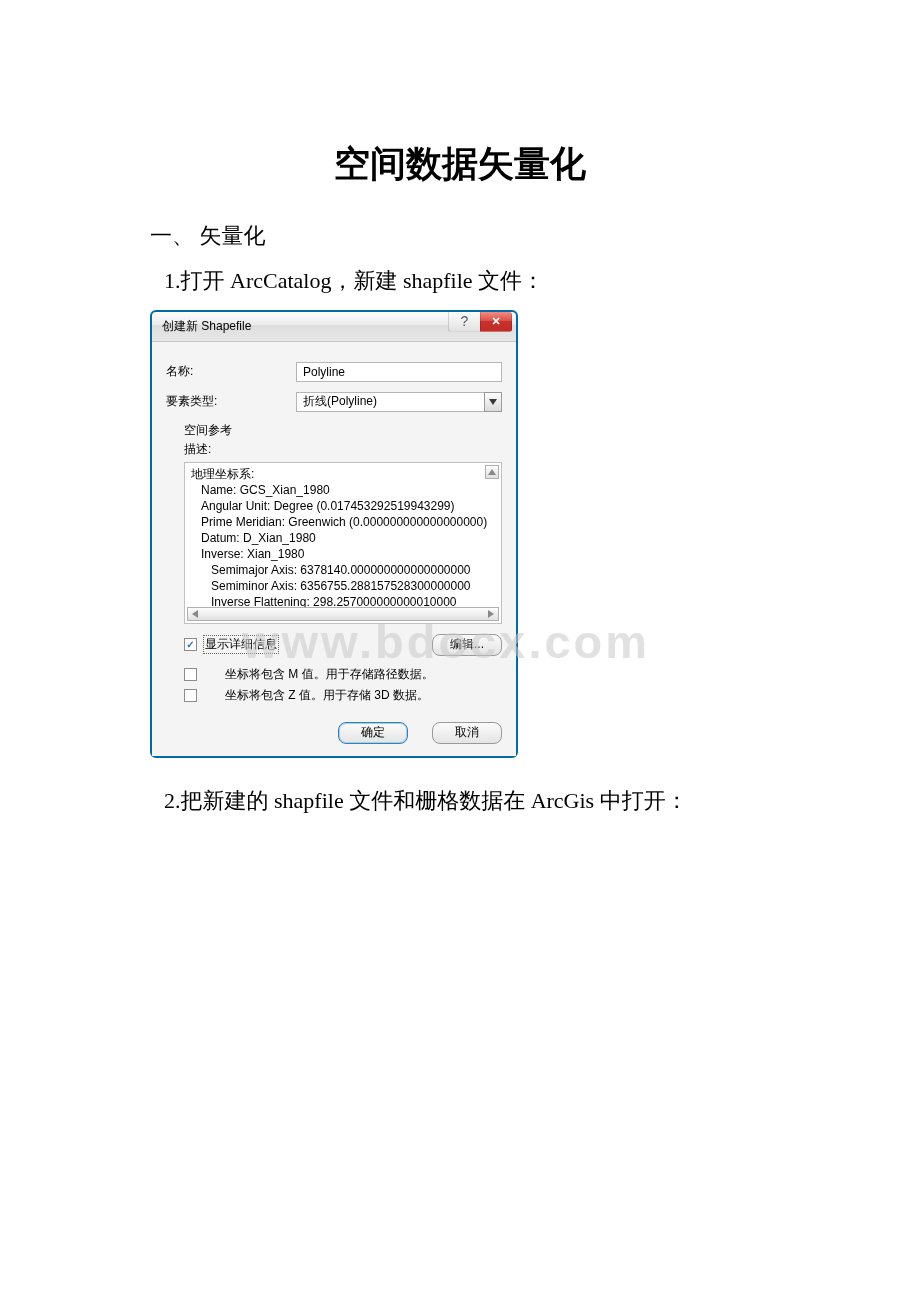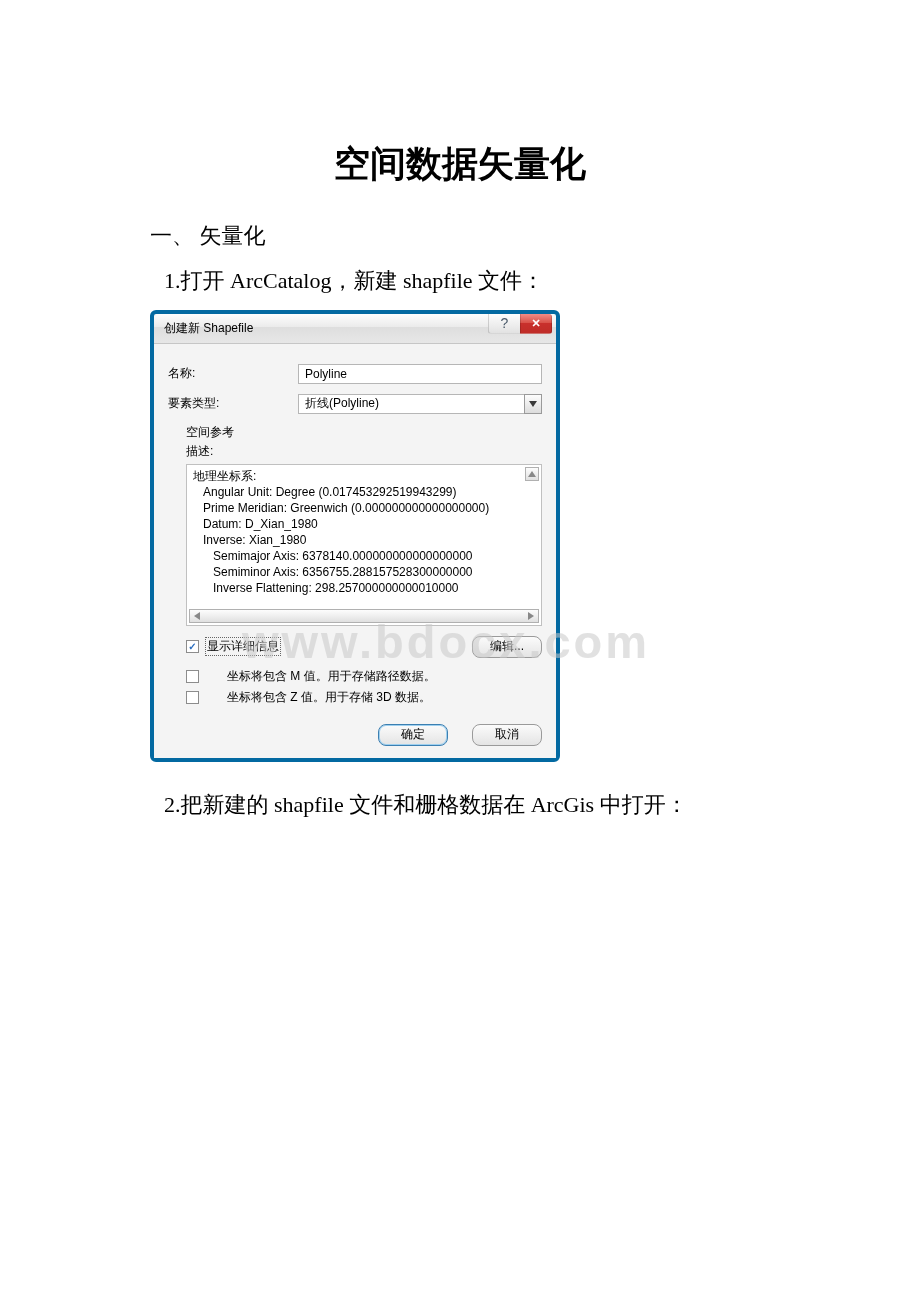--- a/index.html
+++ b/index.html
@@ -43,22 +43,22 @@
     font-weight: bold;
     color: rgba(200,200,200,0.55);
     letter-spacing: 3px;
     z-index: 3;
     pointer-events: none;
     white-space: nowrap;
     margin-left: 32px;
   }
   
   .dialog {
-    width: 410px;
-    border: 4px solid #0369a1;
+    width: 368px;
+    border: 2px solid #0369a1;
     border-radius: 6px;
     background: #f4f4f4;
     font-family: "Microsoft YaHei", "Tahoma", sans-serif;
     font-size: 12px;
     margin-top: 6px;
     margin-bottom: 24px;
     box-shadow: 0 0 0 1px rgba(255,255,255,0.4) inset;
     position: relative;
     z-index: 1;
   }
@@ -255,20 +255,21 @@
         <div class="desc-lbl">描述:</div>
 
         <div class="multiline-wrap">
           <div class="scroll-up">
             <svg width="8" height="6" viewBox="0 0 8 6">
                 <path d="M4 0 L8 6 L0 6 Z" fill="#888"></path>
               </svg>
           </div>
           <div class="ml-content">
             <div>地理坐标系:</div>
+            <div class="indent">Name: GCS_Xian_1980</div>
             <div class="indent">Angular Unit: Degree (0.017453292519943299)</div>
             <div class="indent">Prime Meridian: Greenwich (0.000000000000000000)</div>
             <div class="indent">Datum: D_Xian_1980</div>
             <div class="indent">Inverse: Xian_1980</div>
             <div class="indent2">Semimajor Axis: 6378140.000000000000000000</div>
             <div class="indent2">Semiminor Axis: 6356755.288157528300000000</div>
             <div class="indent2">Inverse Flattening: 298.257000000000010000</div>
           </div>
           <div class="scroll-h">
             <div class="sbtn">

